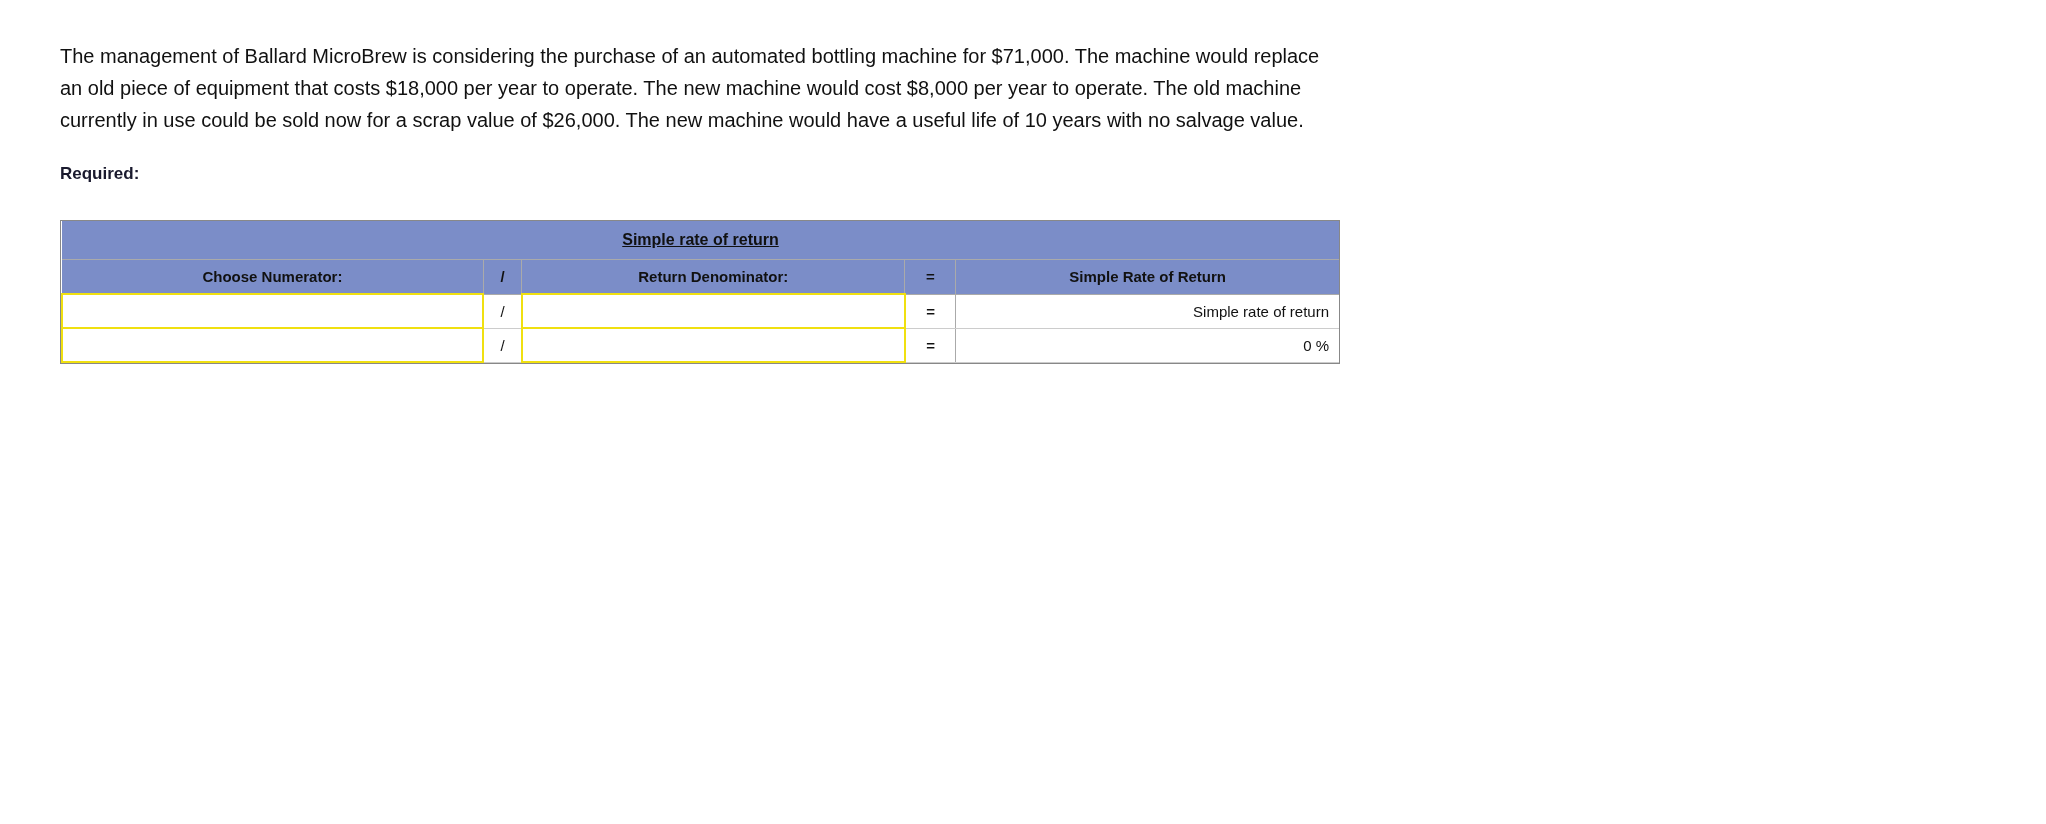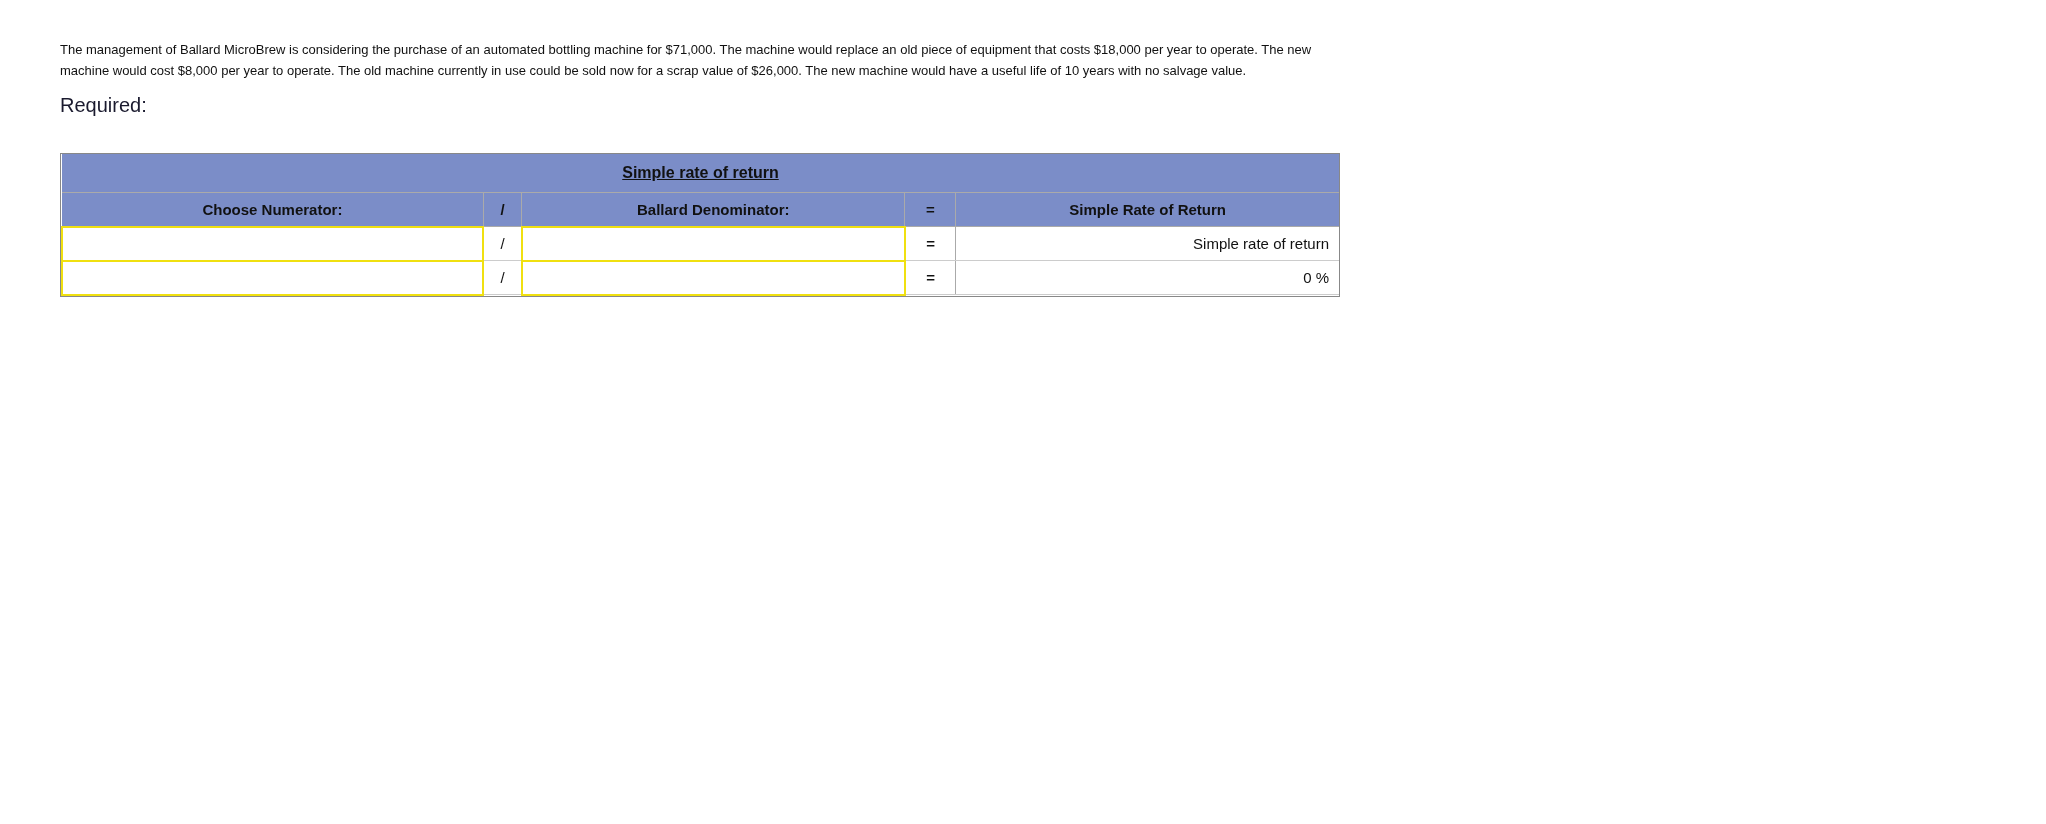--- a/index.html
+++ b/index.html
@@ -12,32 +12,32 @@
       background-color: #ffffff;
       font-family: Arial, sans-serif;
       font-size: 16px;
       color: #1a1a2e;
       padding: 40px 60px;
       max-width: 1400px;
     }
 
     .problem-text {
       line-height: 1.6;
-      margin-bottom: 12px;
-      font-size: 13px;
+      margin-bottom: 28px;
+      font-size: 20px;
       color: #111;
     }
 
     .required-section {
       margin-bottom: 36px;
     }
 
     .required-label {
-      font-weight: normal;
-      font-size: 20px;
+      font-weight: bold;
+      font-size: 17px;
       margin-bottom: 4px;
     }
 
     .required-instruction {
       font-size: 16px;
     }
 
     .table-wrapper {
       border: 1.5px solid #888;
       width: 100%;
@@ -177,21 +177,21 @@
   <table>
     <thead>
       <tr class="header-row-main">
         <td colspan="5">
           <span>Simple rate of return</span>
         </td>
       </tr>
       <tr class="header-row-sub">
         <td class="col-numerator">Choose Numerator:</td>
         <td class="col-divider">/</td>
-        <td class="col-denominator">Ballard Denominator:</td>
+        <td class="col-denominator">Return Denominator:</td>
         <td class="col-equals">=</td>
         <td class="col-result">Simple Rate of Return</td>
       </tr>
     </thead>
     <tbody>
 
       <tr class="data-row">
         <td class="input-cell col-numerator">
           <input type="text" placeholder="" style="">
         </td>

